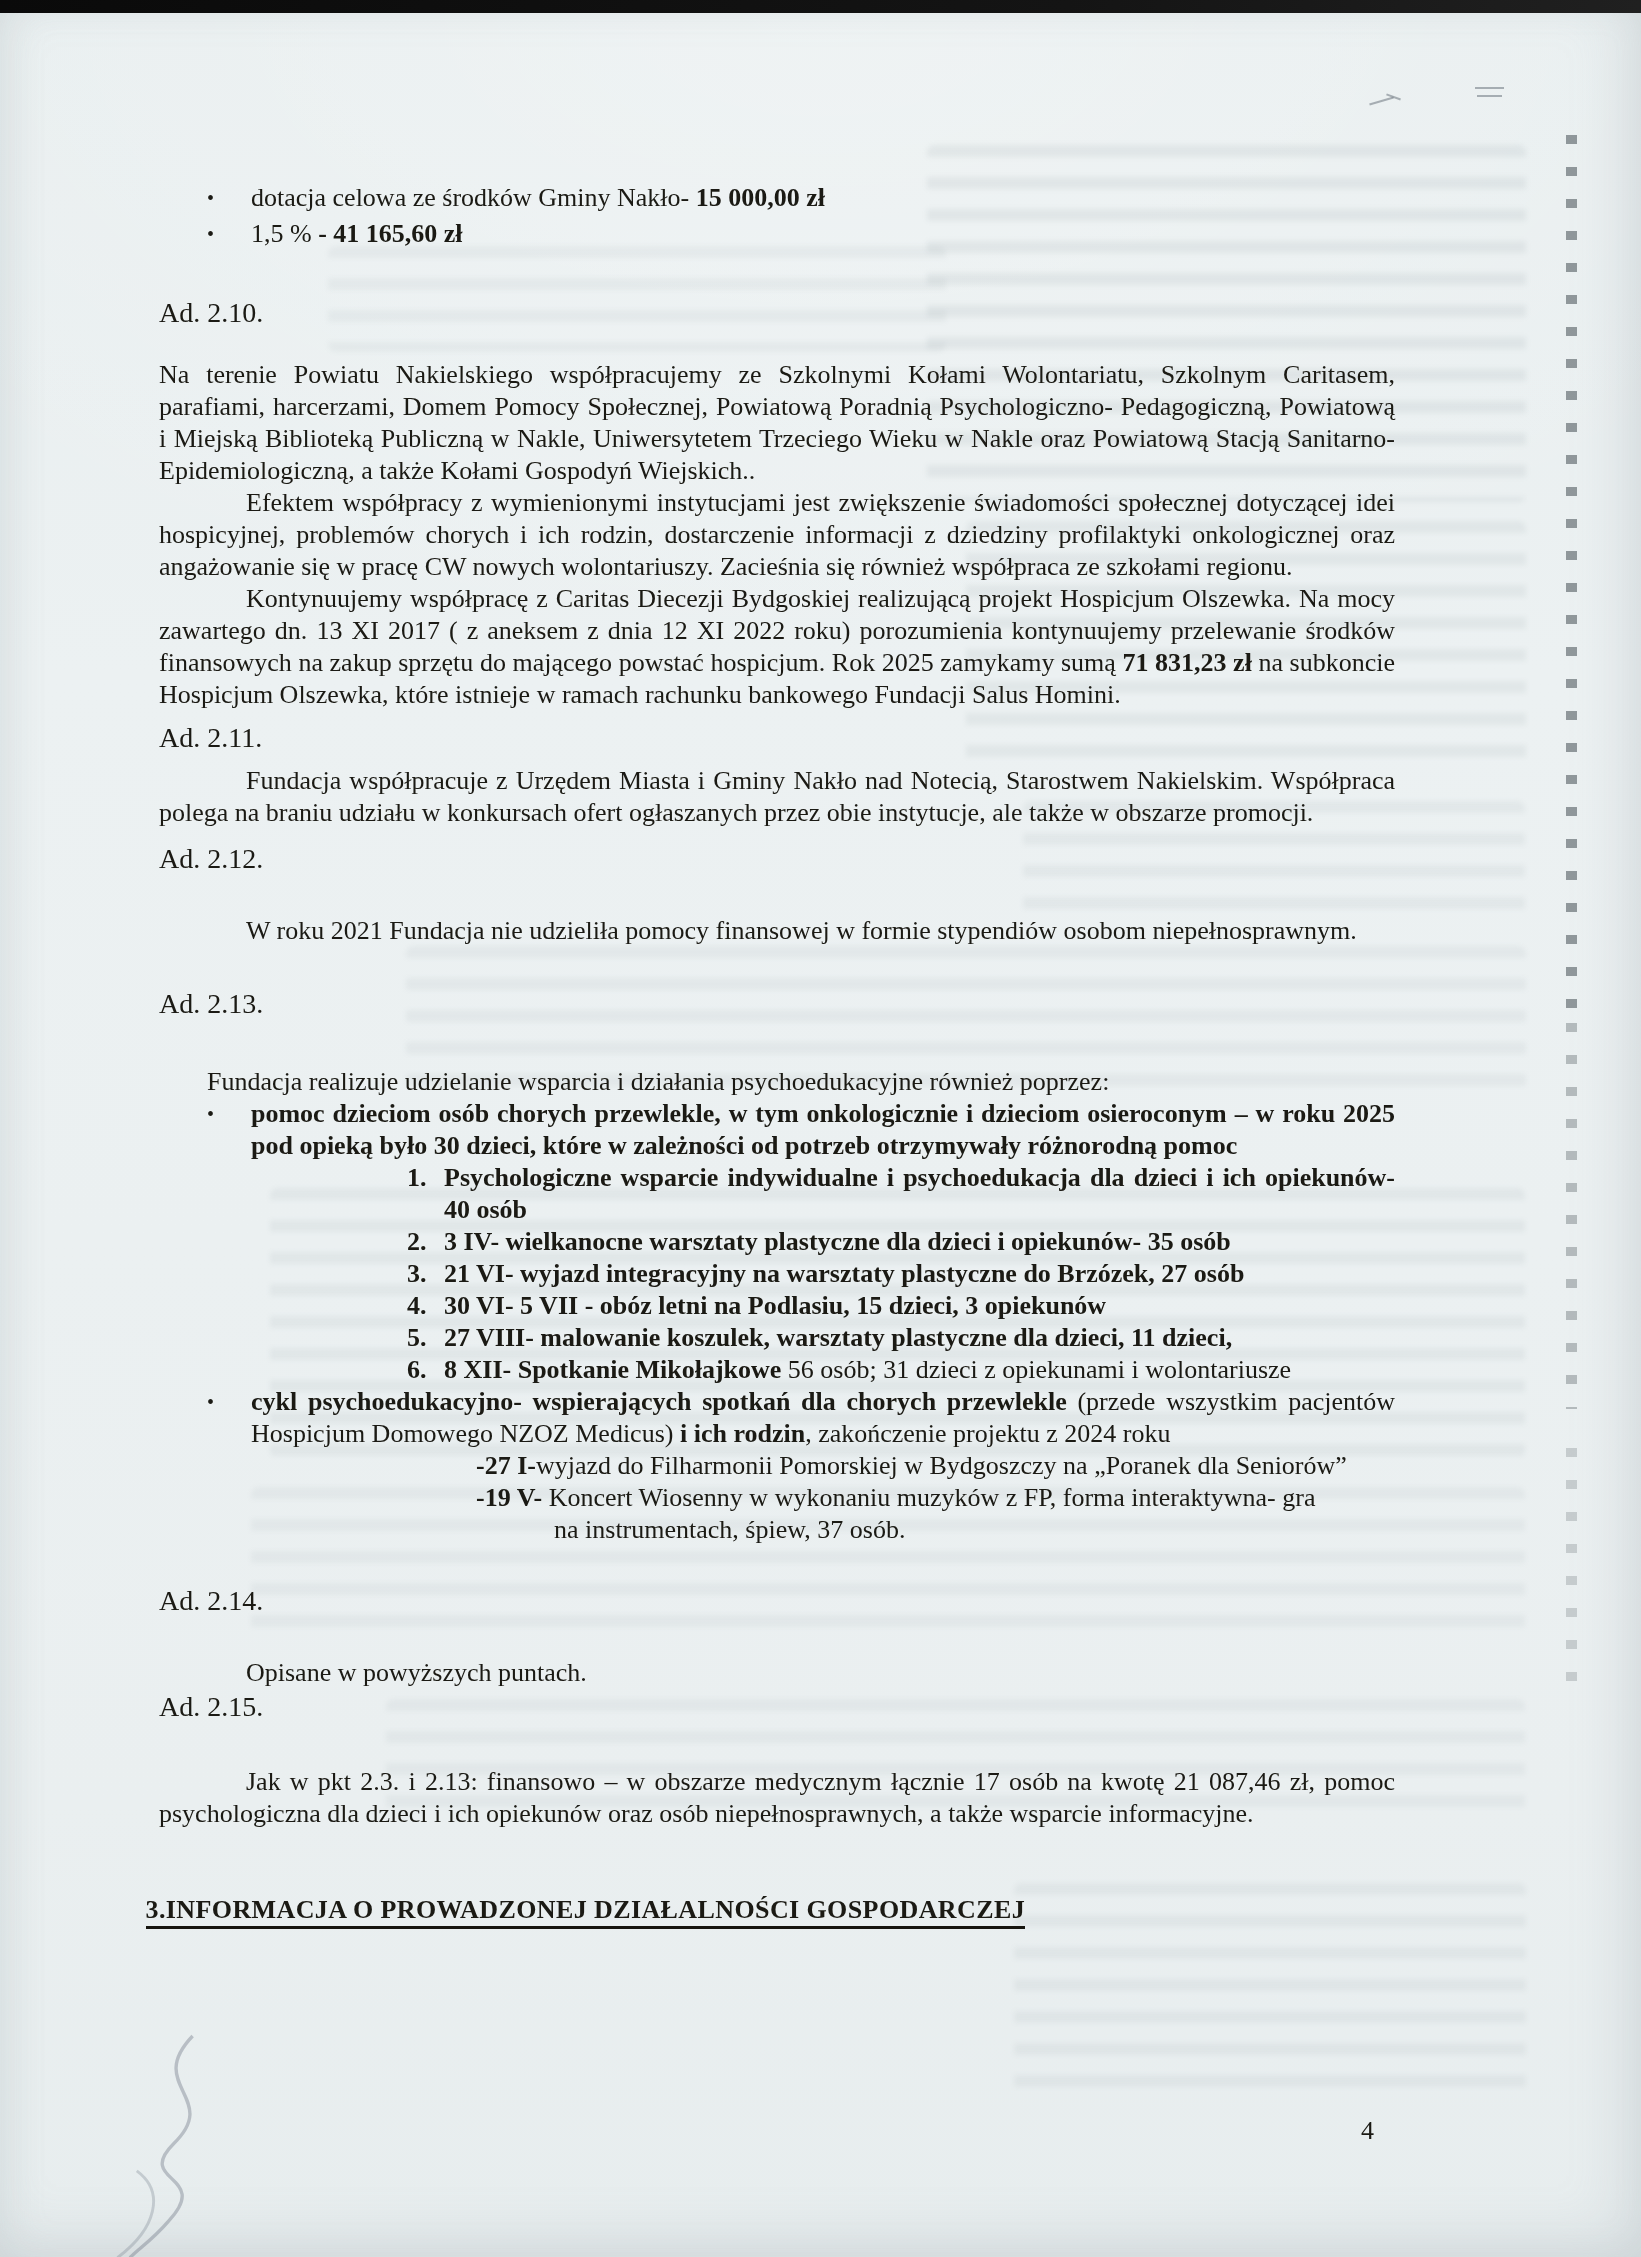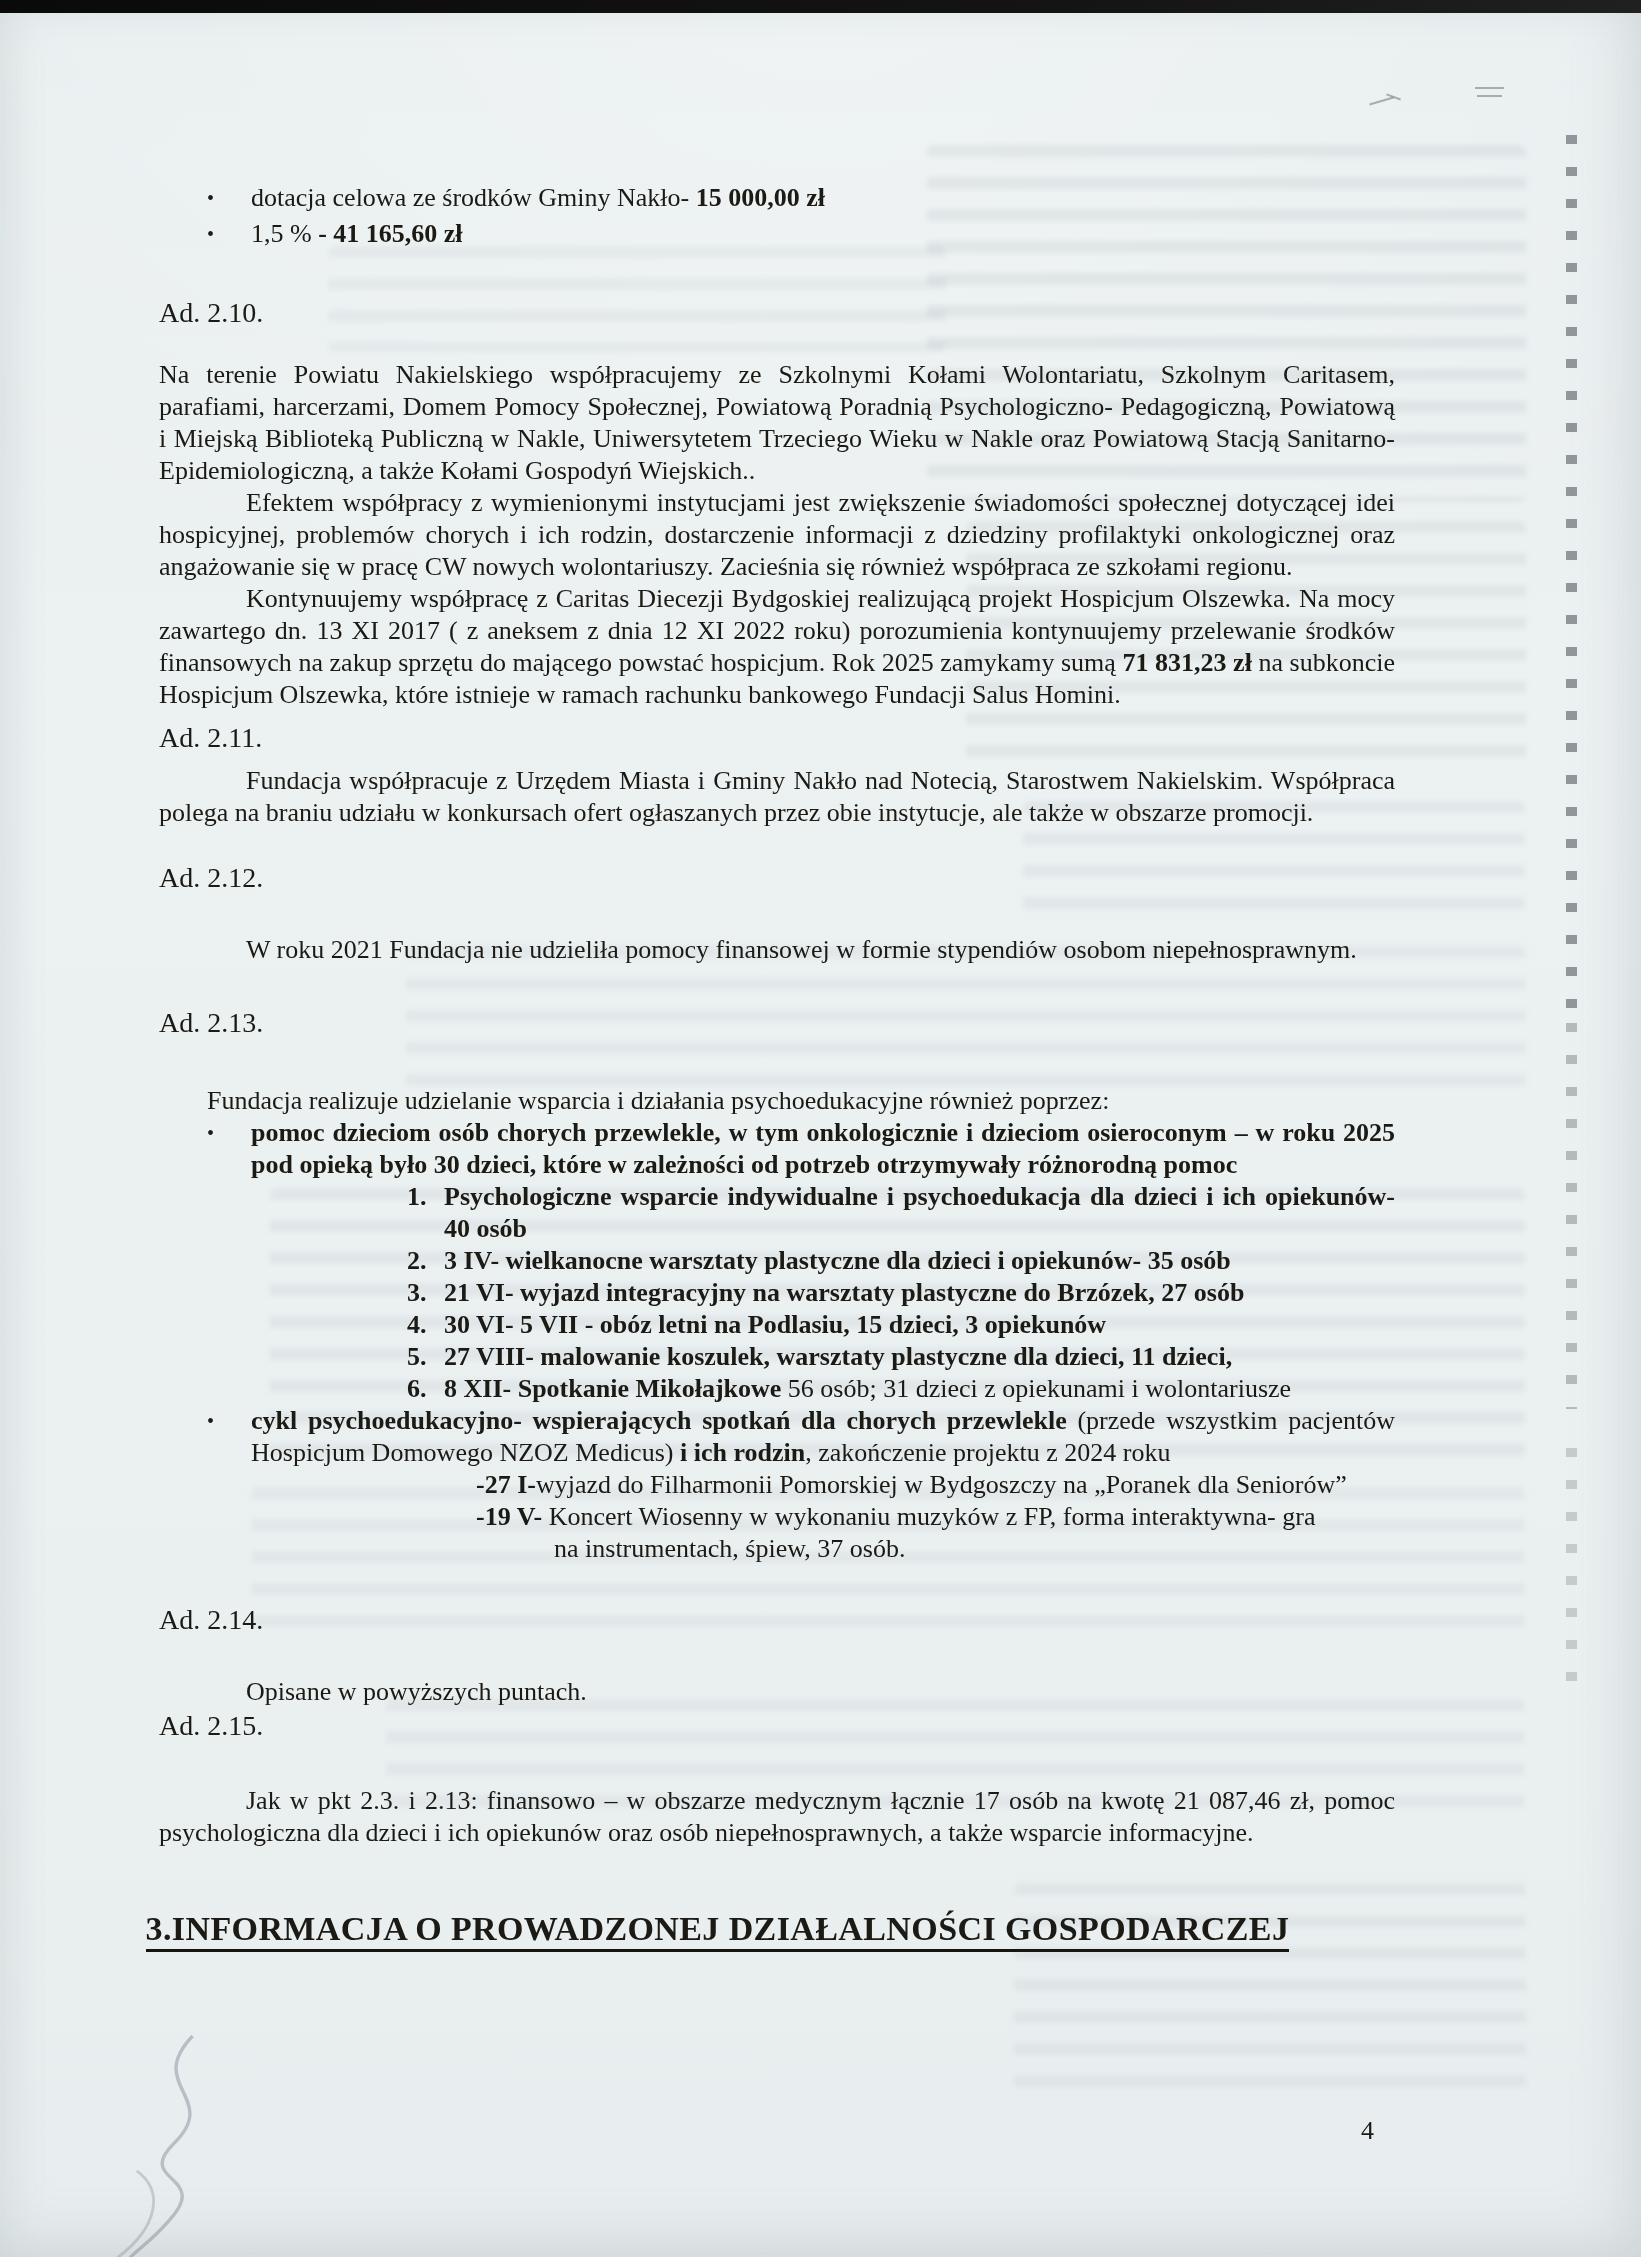--- a/index.html
+++ b/index.html
@@ -24,21 +24,21 @@
   .para.indent{text-indent:87px;}
   .ad-heading{font-size:28px;line-height:35px;}
   .bullet-row{display:flex;padding-left:48px;}
   .blt{flex:none;width:44px;font-size:20px;line-height:32px;}
   .btext{flex:1;}
   .btext.just{text-align:justify;}
   .num-row{display:flex;padding-left:248px;}
   .num{flex:none;width:37px;}
   .ntext{flex:1;text-align:justify;}
   .subline{margin-left:317px;}
-  .section-heading{font-size:34px;line-height:39px;font-weight:bold;letter-spacing:0.4px;margin-left:-13.5px;}
+  .section-heading{font-size:26px;line-height:39px;font-weight:bold;letter-spacing:0.4px;margin-left:-13.5px;}
   .underlined{border-bottom:3.9px solid #16150f;padding-bottom:2.9px;}
   .page-number{position:absolute;left:1361px;top:2116px;font-size:26px;}
   
   .bleed{position:absolute;filter:blur(2.5px);
     background:repeating-linear-gradient(180deg, rgba(123,138,145,.22) 0 11.6px, transparent 11.6px 32px);
     border-radius:7.7px;}
   .dots{position:absolute;width:10.6px;filter:blur(0.6px);
     background:repeating-linear-gradient(180deg, rgba(52,62,68,.5) 0 8.7px, transparent 8.7px 32px);}
   .pmark{position:absolute;border-top:2.9px solid rgba(96,106,116,.5);}
 </style>
@@ -79,21 +79,21 @@
       <div class="bullet-row" style="margin-top: 3.9px;">
         <span class="blt">•</span>
         <div class="btext"><span>1,5 % </span><span class="b">- 41 165,60 zł</span></div>
       </div>
       <div class="ad-heading" style="margin-top: 45px;">Ad. 2.10.</div>
       <div class="para" style="margin-top: 29px;"><span>Na terenie Powiatu Nakielskiego współpracujemy ze Szkolnymi Kołami Wolontariatu, Szkolnym Caritasem, parafiami, harcerzami, Domem Pomocy Społecznej, Powiatową Poradnią Psychologiczno- Pedagogiczną, Powiatową i Miejską Biblioteką Publiczną w Nakle, Uniwersytetem Trzeciego Wieku w Nakle oraz Powiatową Stacją Sanitarno- Epidemiologiczną, a także Kołami Gospodyń Wiejskich..</span></div>
       <div class="para indent"><span>Efektem współpracy z wymienionymi instytucjami jest zwiększenie świadomości społecznej dotyczącej idei hospicyjnej, problemów chorych i ich rodzin, dostarczenie informacji z dziedziny profilaktyki onkologicznej oraz angażowanie się w pracę CW nowych wolontariuszy. Zacieśnia się również współpraca ze szkołami regionu.</span></div>
       <div class="para indent"><span>Kontynuujemy współpracę z Caritas Diecezji Bydgoskiej realizującą projekt Hospicjum Olszewka. Na mocy zawartego dn. 13 XI 2017 ( z aneksem z dnia 12 XI 2022 roku) porozumienia kontynuujemy przelewanie środków finansowych na zakup sprzętu do mającego powstać hospicjum. Rok 2025 zamykamy sumą </span><span class="b">71 831,23 zł</span><span> na subkoncie Hospicjum Olszewka, które istnieje w ramach rachunku bankowego Fundacji Salus Homini.</span></div>
       <div class="ad-heading" style="margin-top: 9px;">Ad. 2.11.</div>
       <div class="para indent" style="margin-top: 9.7px;"><span>Fundacja współpracuje z Urzędem Miasta i Gminy Nakło nad Notecią, Starostwem Nakielskim. Współpraca polega na braniu udziału w konkursach ofert ogłaszanych przez obie instytucje,  ale także w obszarze promocji.</span></div>
-      <div class="ad-heading" style="margin-top: 31px;">Ad. 2.12.</div>
+      <div class="ad-heading" style="margin-top: 12px;">Ad. 2.12.</div>
       <div class="para indent" style="margin-top: 39px;"><span>W roku 2021 Fundacja nie udzieliła pomocy finansowej w formie stypendiów osobom niepełnosprawnym.</span></div>
       <div class="ad-heading" style="margin-top: 39px;">Ad. 2.13.</div>
       <div class="para" style="margin-top: 45px; text-align: left; padding-left: 48px;"><span>Fundacja realizuje udzielanie wsparcia i działania psychoedukacyjne również poprzez:</span></div>
       <div class="bullet-row">
         <span class="blt">•</span>
         <div class="btext just"><span class="b">pomoc dzieciom osób chorych przewlekle, w tym onkologicznie i dzieciom osieroconym – w roku 2025 pod opieką było 30 dzieci, które w zależności od potrzeb otrzymywały różnorodną pomoc</span></div>
       </div>
       <div class="num-row">
         <span class="num b">1.</span>
         <div class="ntext"><span class="b">Psychologiczne wsparcie indywidualne i psychoedukacja dla dzieci i ich opiekunów- 40 osób</span></div>

